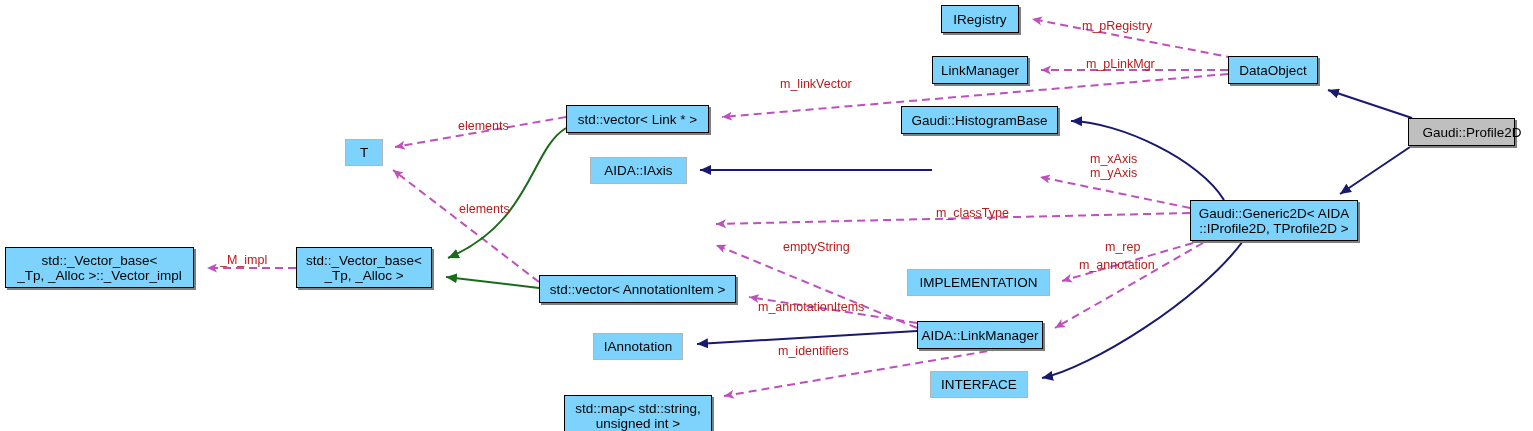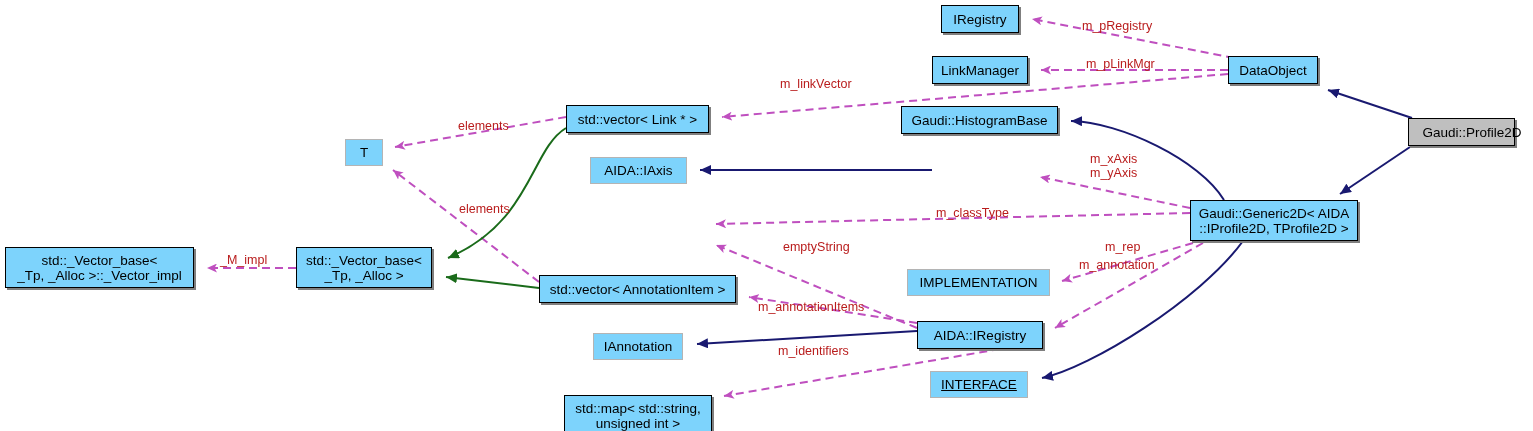--- a/index.html
+++ b/index.html
@@ -134,23 +134,23 @@
   <div class="node light" style="left:345px;  top:139px; width:38px;  height:27px;">T</div>
   <div class="node light" style="left:590px;  top:157px; width:97px;  height:27px;">AIDA::IAxis</div>
   <div class="node solid" style="left:1190px; top:200px; width:168px; height:41px;">Gaudi::Generic2D&lt; AIDA
 ::IProfile2D, TProfile2D &gt;</div>
   <div class="node solid" style="left:5px; top:247px; width:189px; height:41px;">std::_Vector_base&lt;
 _Tp, _Alloc &gt;::_Vector_impl</div>
   <div class="node solid" style="left:296px; top:247px; width:136px; height:41px;">std::_Vector_base&lt;
 _Tp, _Alloc &gt;</div>
   <div class="node solid" style="left:539px; top:275px; width:197px; height:28px;">std::vector&lt; AnnotationItem &gt;</div>
   <div class="node light" style="left:907px;  top:269px; width:143px; height:27px;">IMPLEMENTATION</div>
-  <div class="node solid" style="left:917px; top:321px; width:126px; height:28px;">AIDA::IRegistry</div>
+  <div class="node solid" style="left:917px; top:321px; width:126px; height:28px;">AIDA::LinkManager</div>
   <div class="node light" style="left:593px;  top:333px; width:90px;  height:27px;">IAnnotation</div>
-  <div class="node light" style="left:930px;  top:371px; width:98px;  height:27px;text-decoration:underline;">INTERFACE</div>
+  <div class="node light" style="left:930px;  top:371px; width:98px;  height:27px;">INTERFACE</div>
   <div class="node solid" style="left:564px; top:383px; width:148px; height:41px;margin-top:12px;">std::map&lt; std::string,
 unsigned int &gt;</div>
 
   <div class="edge-label" style="left:1082px; top:19px;">m_pRegistry</div>
   <div class="edge-label" style="left:1086px; top:57px;">m_pLinkMgr</div>
   <div class="edge-label" style="left:780px;  top:69px;margin-top:8px;">m_linkVector</div>
   <div class="edge-label" style="left:458px;  top:119px;">elements</div>
   <div class="edge-label" style="left:459px;  top:202px;">elements</div>
   <div class="edge-label" style="left:1090px; top:152px;">m_xAxis
 m_yAxis</div>

